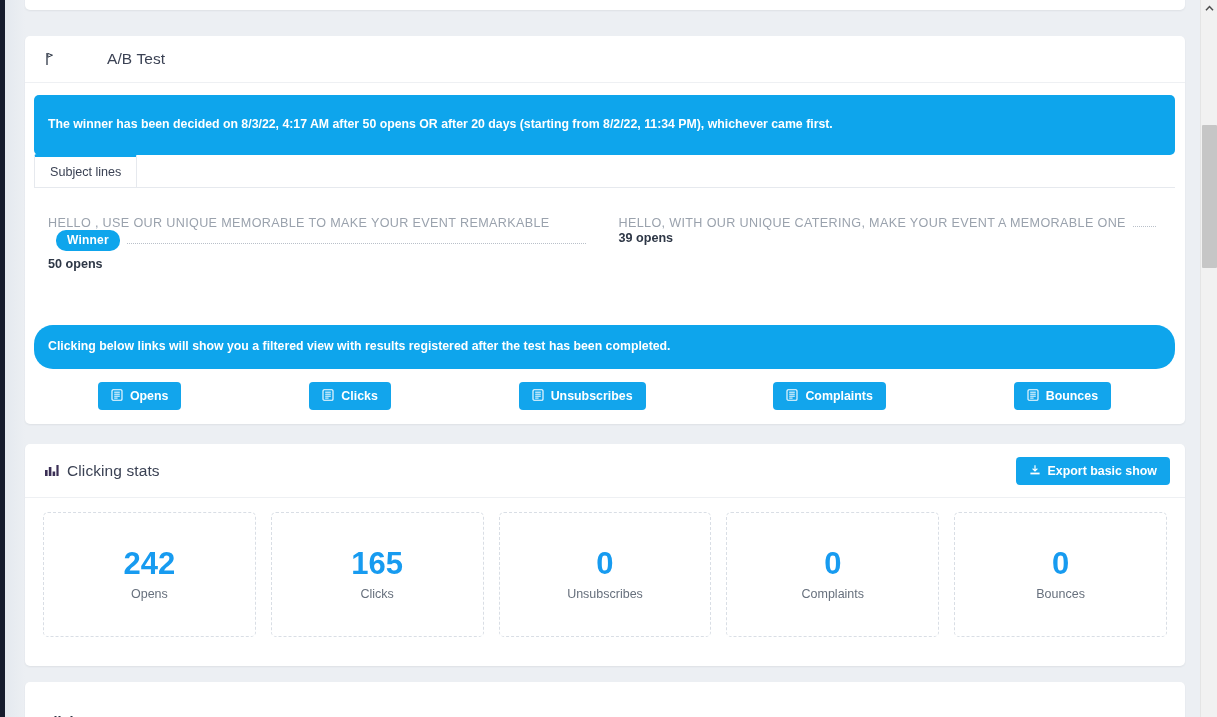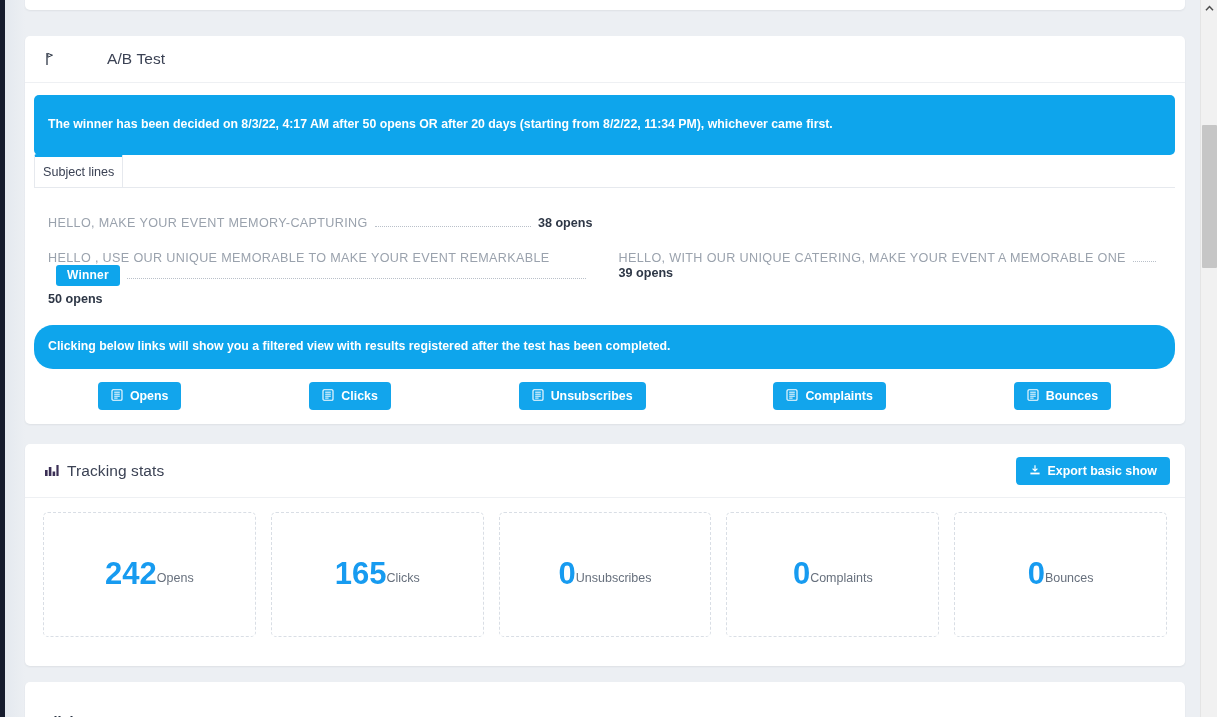--- a/index.html
+++ b/index.html
@@ -76,21 +76,21 @@
   }
 
   
   .tabs {
     position: absolute; left: 9px; top: 118px; width: 1141px;
     border-bottom: 1px solid #e6e9ee;
     height: 34px;
   }
   .tab {
     display: inline-flex; align-items: center; justify-content: center;
-    height: 33px; padding: 0 8px;
+    height: 33px; padding: 0 15px;
     font-size: 12.6px; color: #3b4254;
     background: #fff;
     border: 1px solid #e6e9ee;
     border-bottom: none;
     border-top: 3px solid #0ea5ec;
     border-radius: 3px 3px 0 0;
     position: relative; top: 0;
   }
 
   
@@ -123,21 +123,21 @@
     height: 1px;
   }
   .sub-count {
     font-size: 12.6px; font-weight: bold; color: #2e3746;
     white-space: nowrap;
   }
   .winner-badge {
     display: inline-block;
     background: #0ea5ec; color: #fff;
     font-size: 12px; font-weight: bold;
-    border-radius: 3px;
+    border-radius: 10px;
     padding: 3px 11px 4px 11px;
     margin-left: 8px;
     letter-spacing: .2px;
   }
   .count-below {
     width: 100%;
     text-align: left;
     padding-right: 0px;
     margin-top: 6px;
     font-size: 12.6px; font-weight: bold; color: #2e3746;
@@ -184,21 +184,21 @@
   .stat-grid {
     position: absolute; left: 18px; top: 68px;
     width: 1124px;
     display: flex; gap: 15px;
   }
   .stat-card {
     flex: 1 1 0;
     height: 125px;
     border: 1px dashed #d9dee5;
     border-radius: 5px;
-    display: flex; flex-direction: row; align-items: center; justify-content: center; text-align: center;
+    display: flex; flex-direction: column; align-items: center; justify-content: center; text-align: center;
   }
   .stat-num {
     font-size: 31px; font-weight: bold; color: #179bf0;
     line-height: 1.05;
   }
   .stat-label {
     font-size: 12.5px; color: #67707d; margin-top: 6px;
   }
 
   
@@ -266,27 +266,20 @@
 
       <div class="tabs">
         <div class="tab">
           <span>Subject lines</span>
         </div>
       </div>
 
       <div class="subjects">
 
         <div class="sub-row">
-          <div class="sub-col">
-            <div class="sub-line">
-              <span class="sub-text">HELLO, MAKE YOUR EVENT MEMORY-CAPTURING</span>
-              <span class="sub-leader"></span>
-              <span class="sub-count">38 opens</span>
-            </div>
-          </div>
         </div>
 
         <div class="sub-row">
           <div class="sub-col">
             <div class="sub-line">
               <span class="sub-text">HELLO , USE OUR UNIQUE MEMORABLE TO MAKE YOUR EVENT REMARKABLE</span>
               <span class="winner-badge">Winner</span>
               <span class="sub-leader"></span>
               <div class="count-below">50 opens</div>
             </div>
@@ -379,21 +372,21 @@
 
       <div class="tracking-head">
         <span class="head-icon">
           <svg width="15" height="14" viewBox="0 0 15 14">
             <rect x="1" y="6" width="2.6" height="6" fill="#3b2f55"></rect>
             <rect x="4.8" y="3" width="2.6" height="9" fill="#3b2f55"></rect>
             <rect x="8.6" y="7.5" width="2.6" height="4.5" fill="#3b2f55"></rect>
             <rect x="12.4" y="1" width="2.2" height="11" fill="#3b2f55"></rect>
           </svg>
         </span>
-        <span class="card-head-title">Tracking stats</span>
+        <span class="card-head-title">Clicking stats</span>
 
         <button class="btn-blue btn-export">
           <span>
             <svg width="12" height="12" viewBox="0 0 12 12">
               <path d="M6 1.2 L6 6.6 M3.6 4.6 L6 7 L8.4 4.6" stroke="#fff" stroke-width="1.2" fill="none"></path>
               <rect x="1.4" y="8.6" width="9.2" height="1.8" fill="#fff"></rect>
             </svg>
           </span>
           <span>Export basic show</span>
         </button>

